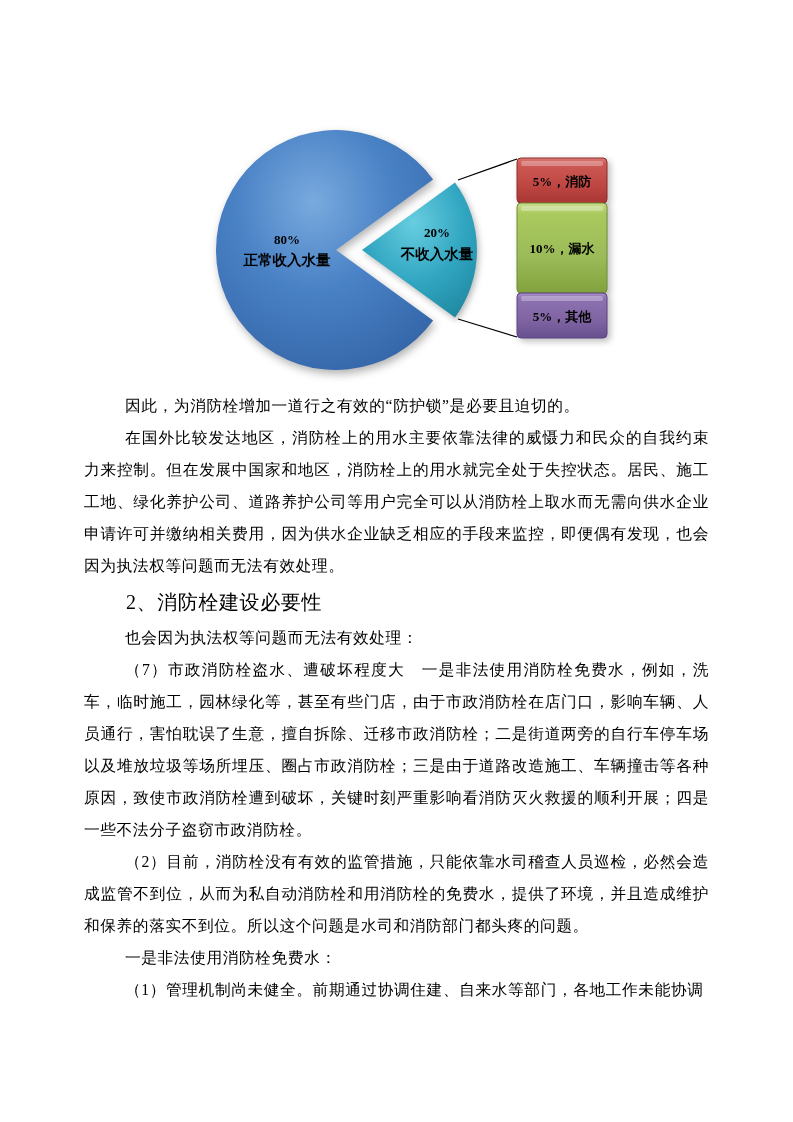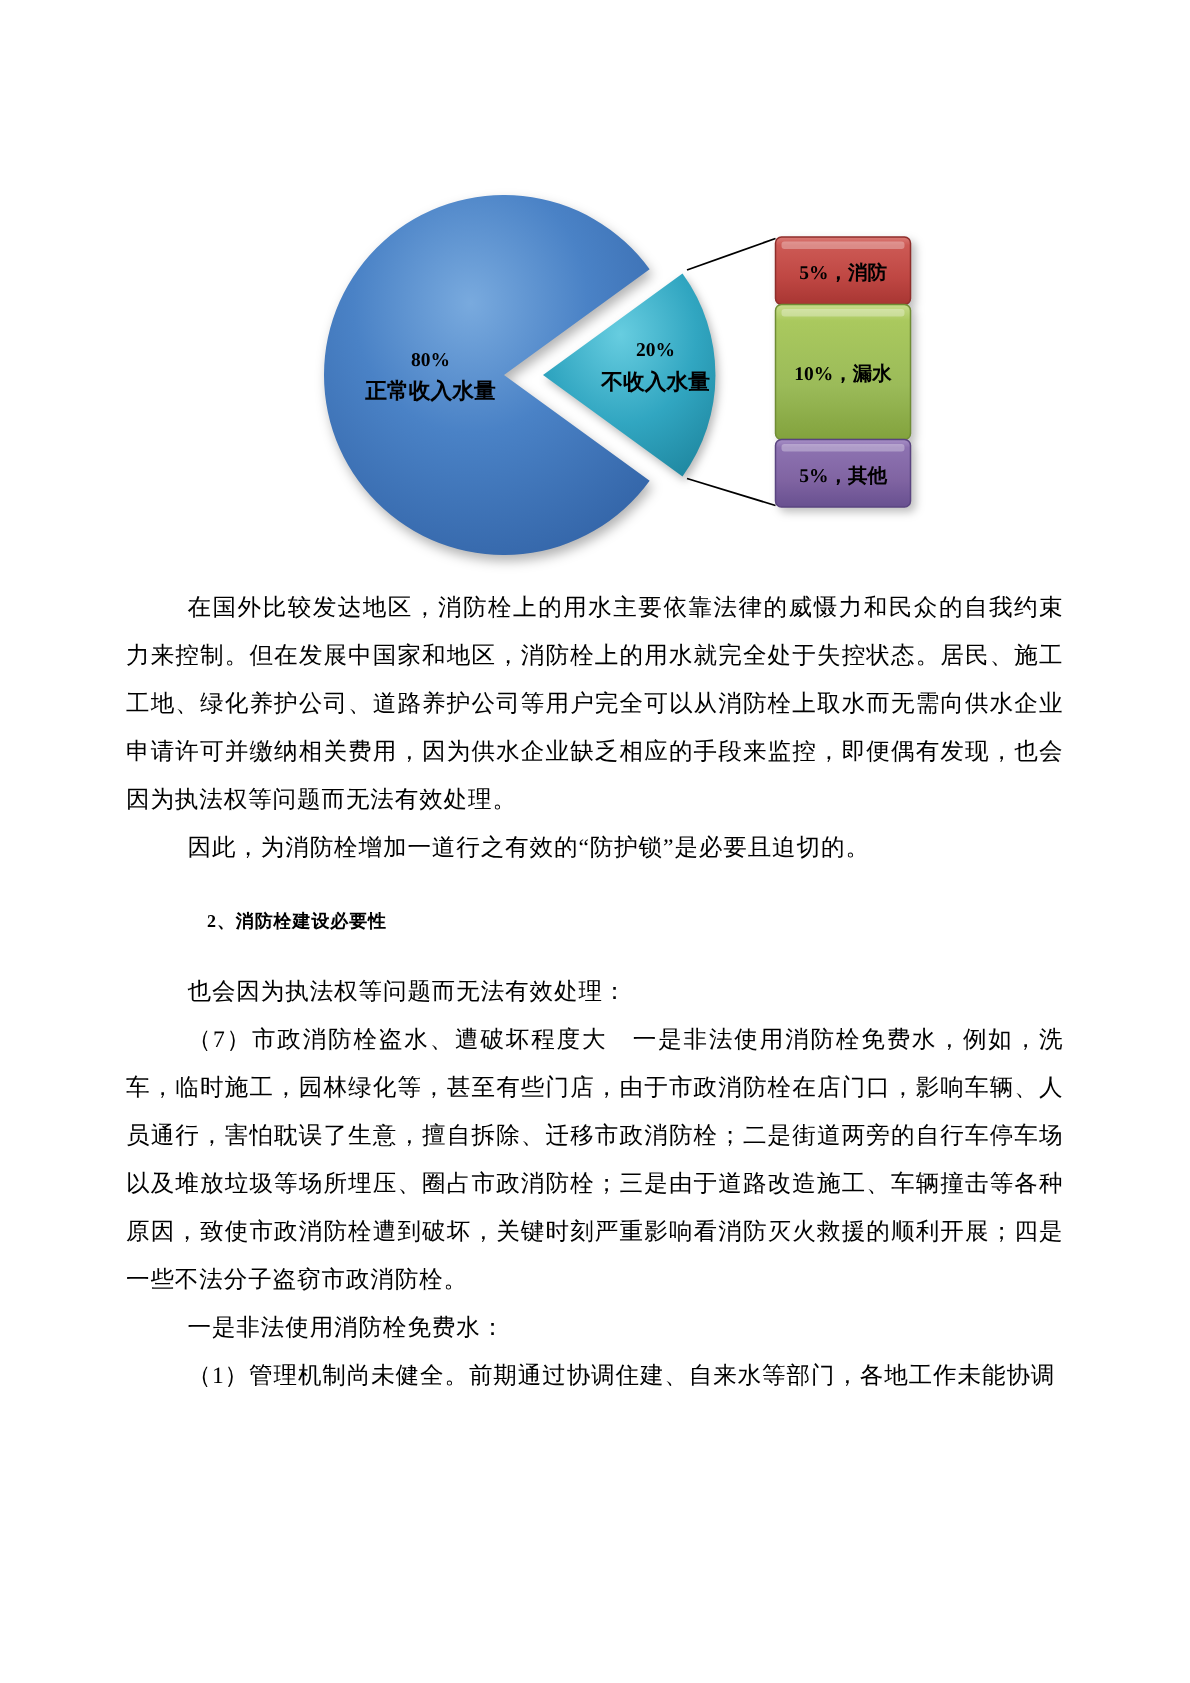--- a/index.html
+++ b/index.html
@@ -38,23 +38,23 @@
     font-size: 15.7px;
     line-height: 32px;
     letter-spacing: 0.6px;
     text-align: justify;
   }
   .doc p {
     margin: 0;
     text-indent: 41px;
   }
   .doc h2 {
-    margin: 16px;
-    font-size: 12px;
-    font-weight: bold;
+    margin: 4px;
+    font-size: 20px;
+    font-weight: normal;
     line-height: 32px;
     text-indent: 38px;
     letter-spacing: 0.6px;
   }
 </style>
 </head>
 <body>
 
 <div class="page">
 
@@ -113,22 +113,23 @@
       <text class="chart-label" x="267" y="125" font-size="13" text-anchor="middle">20%</text>
       <text class="chart-label" x="267" y="147" font-size="14.5" text-anchor="middle">不收入水量</text>
 
       <text class="chart-label" x="392" y="74" font-size="13" text-anchor="middle">5%，消防</text>
       <text class="chart-label" x="392" y="141" font-size="13" text-anchor="middle">10%，漏水</text>
       <text class="chart-label" x="392" y="209" font-size="13" text-anchor="middle">5%，其他</text>
     </svg>
   </div>
 
   <div class="doc">
+    <p>因此，为消防栓增加一道行之有效的“防护锁”是必要且迫切的。</p>
     <p>在国外比较发达地区，消防栓上的用水主要依靠法律的威慑力和民众的自我约束力来控制。但在发展中国家和地区，消防栓上的用水就完全处于失控状态。居民、施工工地、绿化养护公司、道路养护公司等用户完全可以从消防栓上取水而无需向供水企业申请许可并缴纳相关费用，因为供水企业缺乏相应的手段来监控，即便偶有发现，也会因为执法权等问题而无法有效处理。</p>
-    <p>因此，为消防栓增加一道行之有效的“防护锁”是必要且迫切的。</p>
     <h2>2、消防栓建设必要性</h2>
     <p>也会因为执法权等问题而无法有效处理：</p>
     <p>（7）市政消防栓盗水、遭破坏程度大　一是非法使用消防栓免费水，例如，洗车，临时施工，园林绿化等，甚至有些门店，由于市政消防栓在店门口，影响车辆、人员通行，害怕耽误了生意，擅自拆除、迁移市政消防栓；二是街道两旁的自行车停车场以及堆放垃圾等场所埋压、圈占市政消防栓；三是由于道路改造施工、车辆撞击等各种原因，致使市政消防栓遭到破坏，关键时刻严重影响看消防灭火救援的顺利开展；四是一些不法分子盗窃市政消防栓。</p>
+    <p>（2）目前，消防栓没有有效的监管措施，只能依靠水司稽查人员巡检，必然会造成监管不到位，从而为私自动消防栓和用消防栓的免费水，提供了环境，并且造成维护和保养的落实不到位。所以这个问题是水司和消防部门都头疼的问题。</p>
     <p>一是非法使用消防栓免费水：</p>
     <p>（1）管理机制尚未健全。前期通过协调住建、自来水等部门，各地工作未能协调</p>
   </div>
 
 </div>
 
 </body></html>

